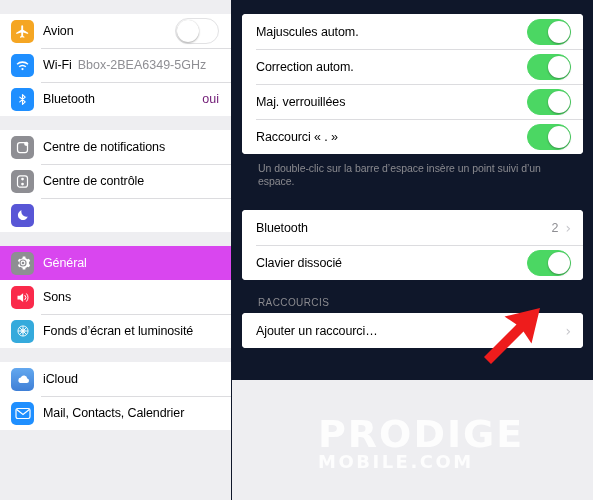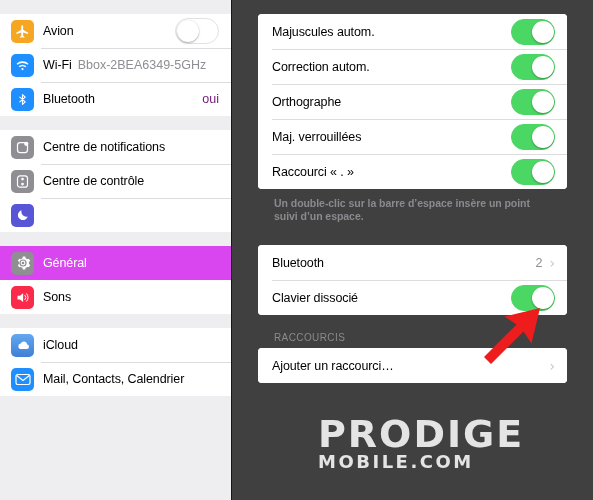--- a/index.html
+++ b/index.html
@@ -88,25 +88,25 @@
     border-radius: 50%;
     background: #fff;
     box-shadow: 0 1px 2px rgba(0,0,0,0.30), 0 0 1px rgba(0,0,0,0.15);
   }
   .tgl.off .knob { left: 1px; }
   .tgl.on  .knob { left: 20px; }
 
   
   #panel {
     flex: 1;
-    height: 500px;
-    background: #404040;
+    height: 380px;
+    background: #0f172a;
     position: relative;
     overflow: hidden;
-    padding: 0 26px;
+    padding: 0 10px;
   }
   .p-gap-top { height: 14px; }
   .card {
     background: #ffffff;
     border-radius: 4px;
     overflow: hidden;
   }
   .p-row {
     height: 35px;
     display: flex;
@@ -140,21 +140,20 @@
     font-size: 14px;
     line-height: 1;
     font-family: "DejaVu Sans", sans-serif;
   }
   .footnote {
     padding: 8px 14px 0 16px;
     font-size: 10.5px;
     line-height: 13px;
     color: #8a8a8f;
     letter-spacing: -0.05px;
-    font-weight: bold;
   }
   .sect-head {
     padding: 0 0 5px 16px;
     font-size: 10px;
     letter-spacing: 0.4px;
     color: #8a8a8f;
     text-transform: uppercase;
   }
   .p-spacer-22 { height: 22px; }
   .p-spacer-17 { height: 17px; }
@@ -284,20 +283,30 @@
       <div class="side-row">
         <span class="s-ico" style="background:#fa2a4b">
           <svg width="15" height="15" viewBox="0 0 24 24" fill="#fff">
               <path d="M4 9v6h4l5 4V5L8 9H4z"></path>
               <path d="M16 8.5a5 5 0 0 1 0 7" stroke="#fff" stroke-width="1.6" fill="none" stroke-linecap="round"></path>
               <path d="M18.6 6a8.5 8.5 0 0 1 0 12" stroke="#fff" stroke-width="1.6" fill="none" stroke-linecap="round"></path>
             </svg>
         </span>
         <span class="s-label">Sons</span>
       </div>
+      <div class="side-row">
+        <span class="s-ico" style="background:#35aadc">
+          <svg width="16" height="16" viewBox="0 0 24 24" fill="none" stroke="#fff" stroke-width="1.3">
+              <circle cx="12" cy="12" r="3"></circle>
+              <circle cx="12" cy="12" r="7.6"></circle>
+              <path d="M12 4.4v15.2M4.4 12h15.2M6.6 6.6l10.8 10.8M17.4 6.6 6.6 17.4"></path>
+            </svg>
+        </span>
+        <span class="s-label">Fonds d’écran et luminosité</span>
+      </div>
     </div>
 
     <div class="side-gap"></div>
 
     <div class="side-group">
       <div class="side-row">
         <span class="s-ico" style="background:linear-gradient(#63a8ef,#3f7fd6)">
           <svg width="16" height="16" viewBox="0 0 24 24" fill="#fff">
               <path d="M18.4 11.3a5.1 5.1 0 0 0-9.7-1.6A4.1 4.1 0 0 0 5 13.8 4.2 4.2 0 0 0 9.2 18h8.6a3.4 3.4 0 0 0 .6-6.7z"></path>
             </svg>
@@ -331,28 +340,20 @@
       </div>
       <div class="p-row">
         <span class="p-label">Correction autom.</span>
         <span class="p-right">
           <span class="tgl on">
               <span class="knob"></span>
             </span>
         </span>
       </div>
       <div class="p-row">
-        <span class="p-label">Orthographe</span>
-        <span class="p-right">
-          <span class="tgl on">
-              <span class="knob"></span>
-            </span>
-        </span>
-      </div>
-      <div class="p-row">
         <span class="p-label">Maj. verrouillées</span>
         <span class="p-right">
           <span class="tgl on">
               <span class="knob"></span>
             </span>
         </span>
       </div>
       <div class="p-row">
         <span class="p-label">Raccourci « . »</span>
         <span class="p-right">

